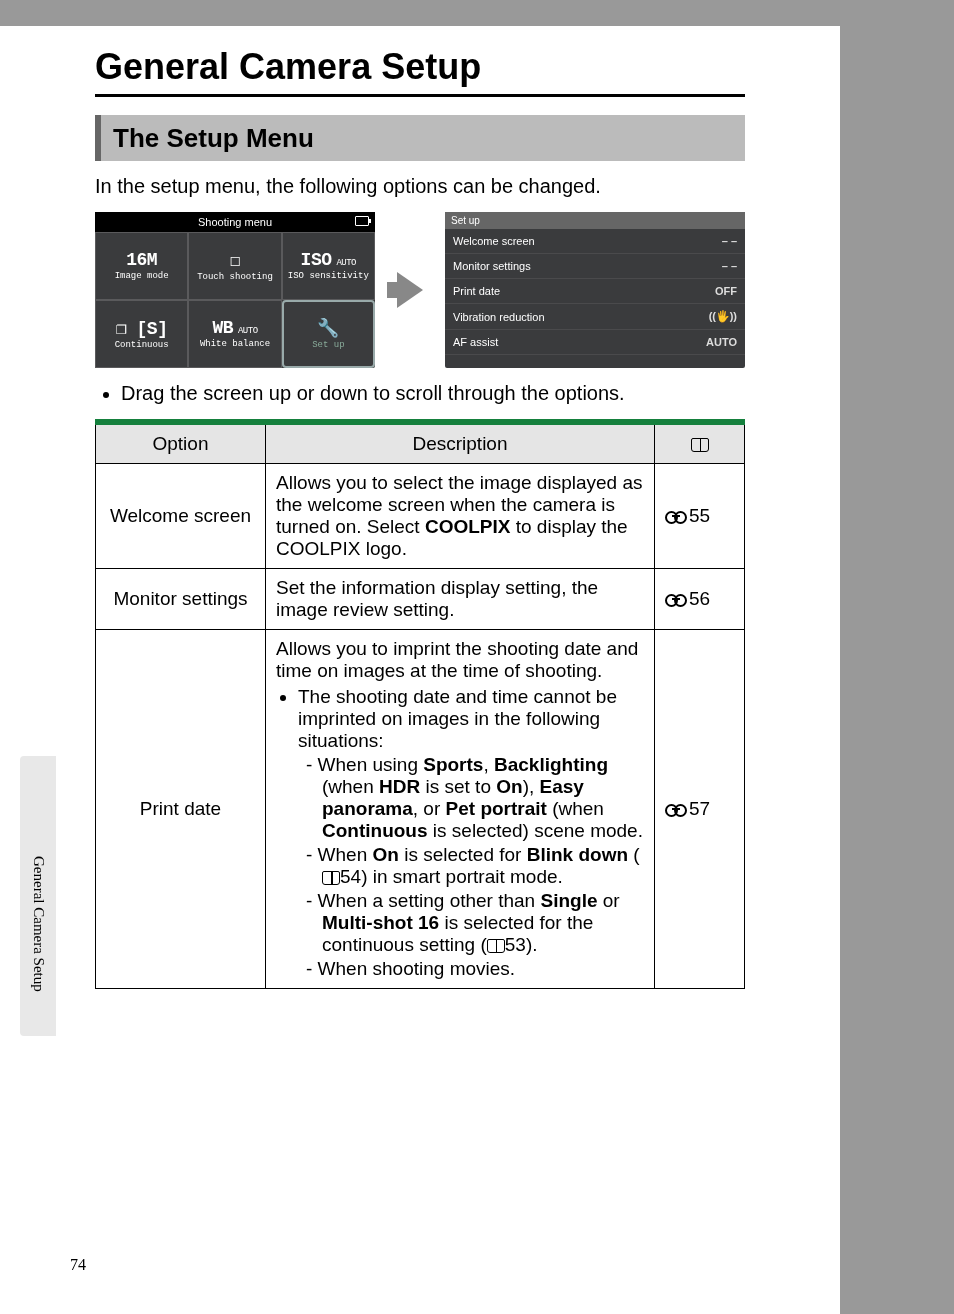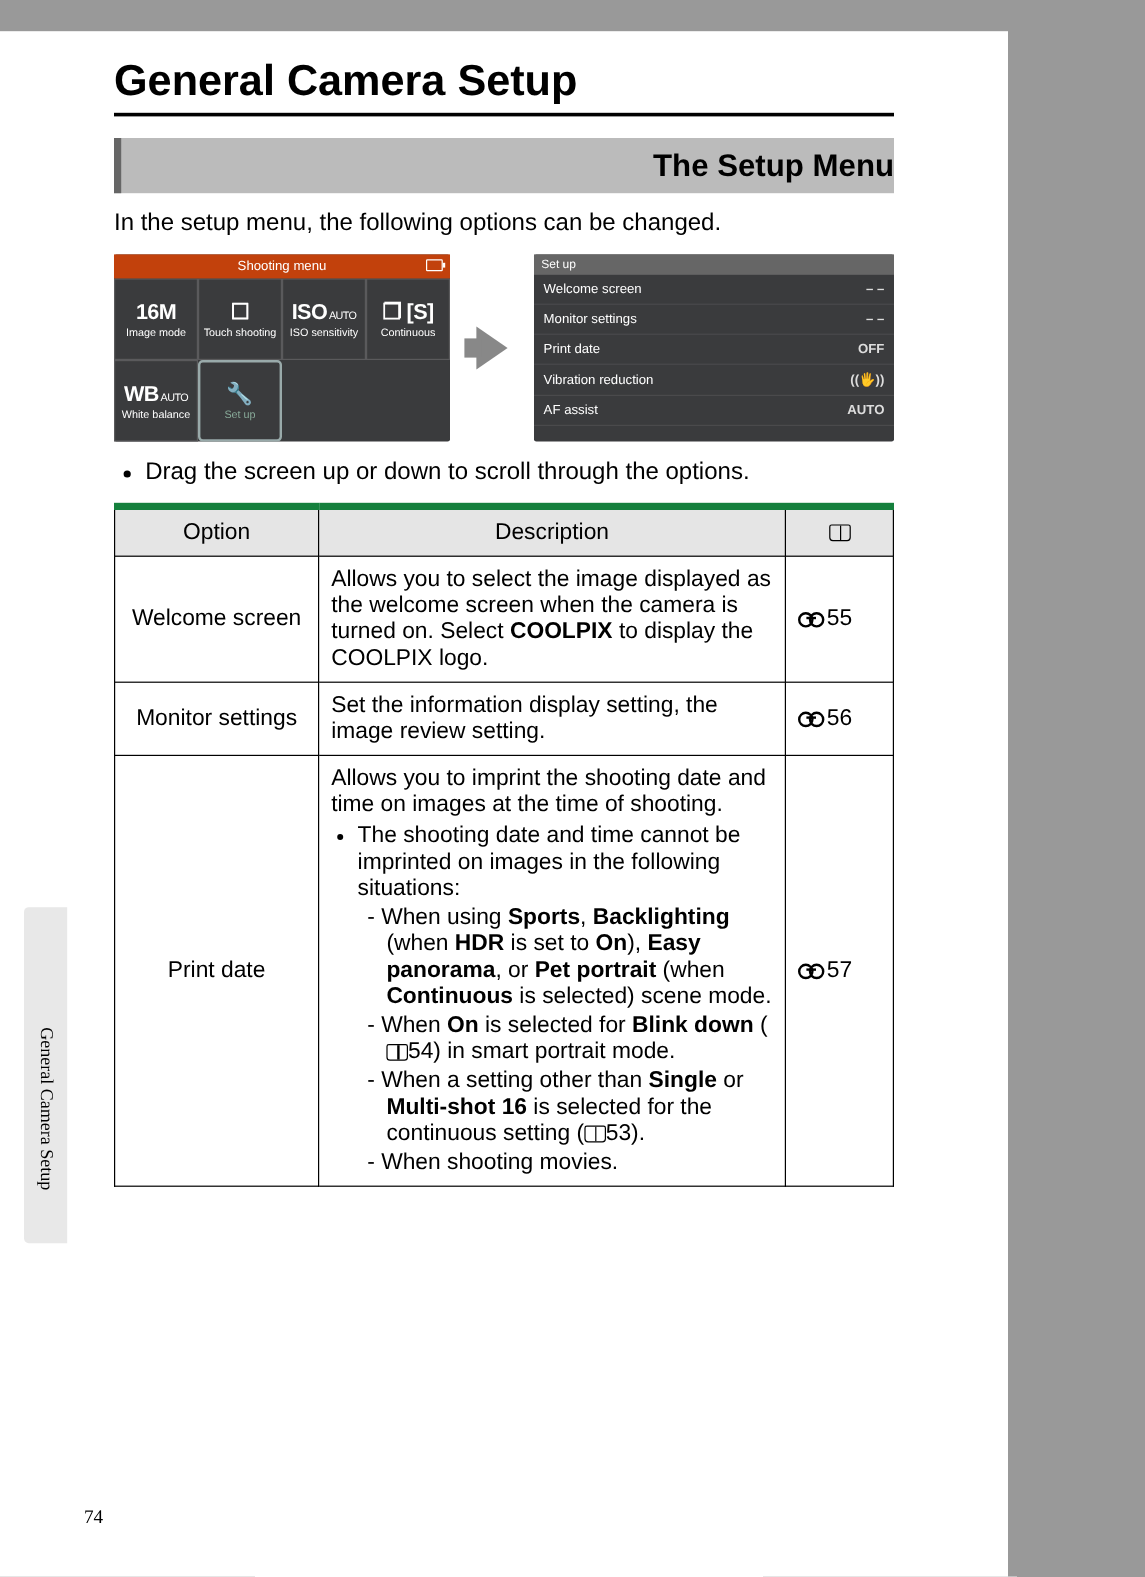--- a/index.html
+++ b/index.html
@@ -1,30 +1,30 @@
 <!DOCTYPE html>
 <html><head>
 <meta charset="utf-8">
 <style>
   * { box-sizing: border-box; margin:0; padding:0; }
   html,body { width: 954px; height:1314px; font-family: Arial, Helvetica, sans-serif; color:#000; background:#fff;}
   .page-outer { width:954px; height:1314px; background:#999; position:relative;}
   .page-inner { position:absolute; top:26px; left:0; width:840px; height:1288px; background:#fff; }
   .content { padding: 20px 95px 0 95px; }
   h1 { font-family: Arial, sans-serif; font-weight:bold; font-size:36px; border-bottom:3px solid #000; padding-bottom:6px; margin-bottom:18px;}
-  .sect-band { background:#bbb; height:46px; display:flex; align-items:center; padding-left:12px; border-left:6px solid #666; margin-bottom:14px;justify-content:flex-end;}
+  .sect-band { background:#bbb; height:46px; display:flex; align-items:center; padding-left:12px; border-left:6px solid #666; margin-bottom:14px;}
   h2 { font-family: Arial, sans-serif; font-weight:bold; font-size:26px;}
   .intro { font-size:20px; margin-bottom:14px; }
   .screens-row { display:flex; align-items:center; gap:10px; margin-bottom:14px; }
   .lcd { background:#3a3b3d; color:#fff; font-size:10px; border-radius:2px; }
   .lcd1 { width:280px; height:156px; }
-  .lcd-title-bar { background:#c2410c; height:20px; display:flex; align-items:center; justify-content:center; position:relative; font-size:11px;}
+  .lcd-title-bar { background:#000000; height:20px; display:flex; align-items:center; justify-content:center; position:relative; font-size:11px;}
   .batt-icon { position:absolute; right:6px; top:4px; width:14px; height:10px; border:1px solid #fff; border-radius:1px;}
   .batt-icon:after { content:""; position:absolute; right:-3px; top:2px; width:2px; height:4px; background:#fff;}
-  .lcd-grid { display:grid; grid-template-columns: 1fr 1fr 1fr 1fr; grid-template-rows: 1fr 1fr; height:136px; }
+  .lcd-grid { display:grid; grid-template-columns: 1fr 1fr 1fr; grid-template-rows: 1fr 1fr; height:136px;font-family:Liberation Mono, monospace; }
   .lcd-cell { border:1px solid #5a5a5c; display:flex; flex-direction:column; align-items:center; justify-content:center; gap:2px; }
   .lcd-cell .cell-icon { font-size:18px; font-weight:bold; letter-spacing:-0.5px;}
   .lcd-cell .cell-icon .sub { font-size:9px; font-weight:normal;}
   .lcd-cell .cell-label { font-size:9px; line-height:1.1;}
   .lcd-setup-cell { border:2px solid #9aa; border-radius:4px; color:#8a9; }
   .arrow-right { width:0; height:0; border-top:18px solid transparent; border-bottom:18px solid transparent; border-left:26px solid #888; position:relative;}
   .arrow-right:before { content:""; position:absolute; left:-36px; top:-8px; width:14px; height:16px; background:#888;}
   .lcd2 { width:300px; height:156px; font-size:11px;}
   .lcd2-title { background:#666; padding:3px 6px; font-size:10px;}
   .lcd2-row { display:flex; justify-content:space-between; align-items:center; padding:6px 8px; border-bottom:1px solid #4a4a4c;}

